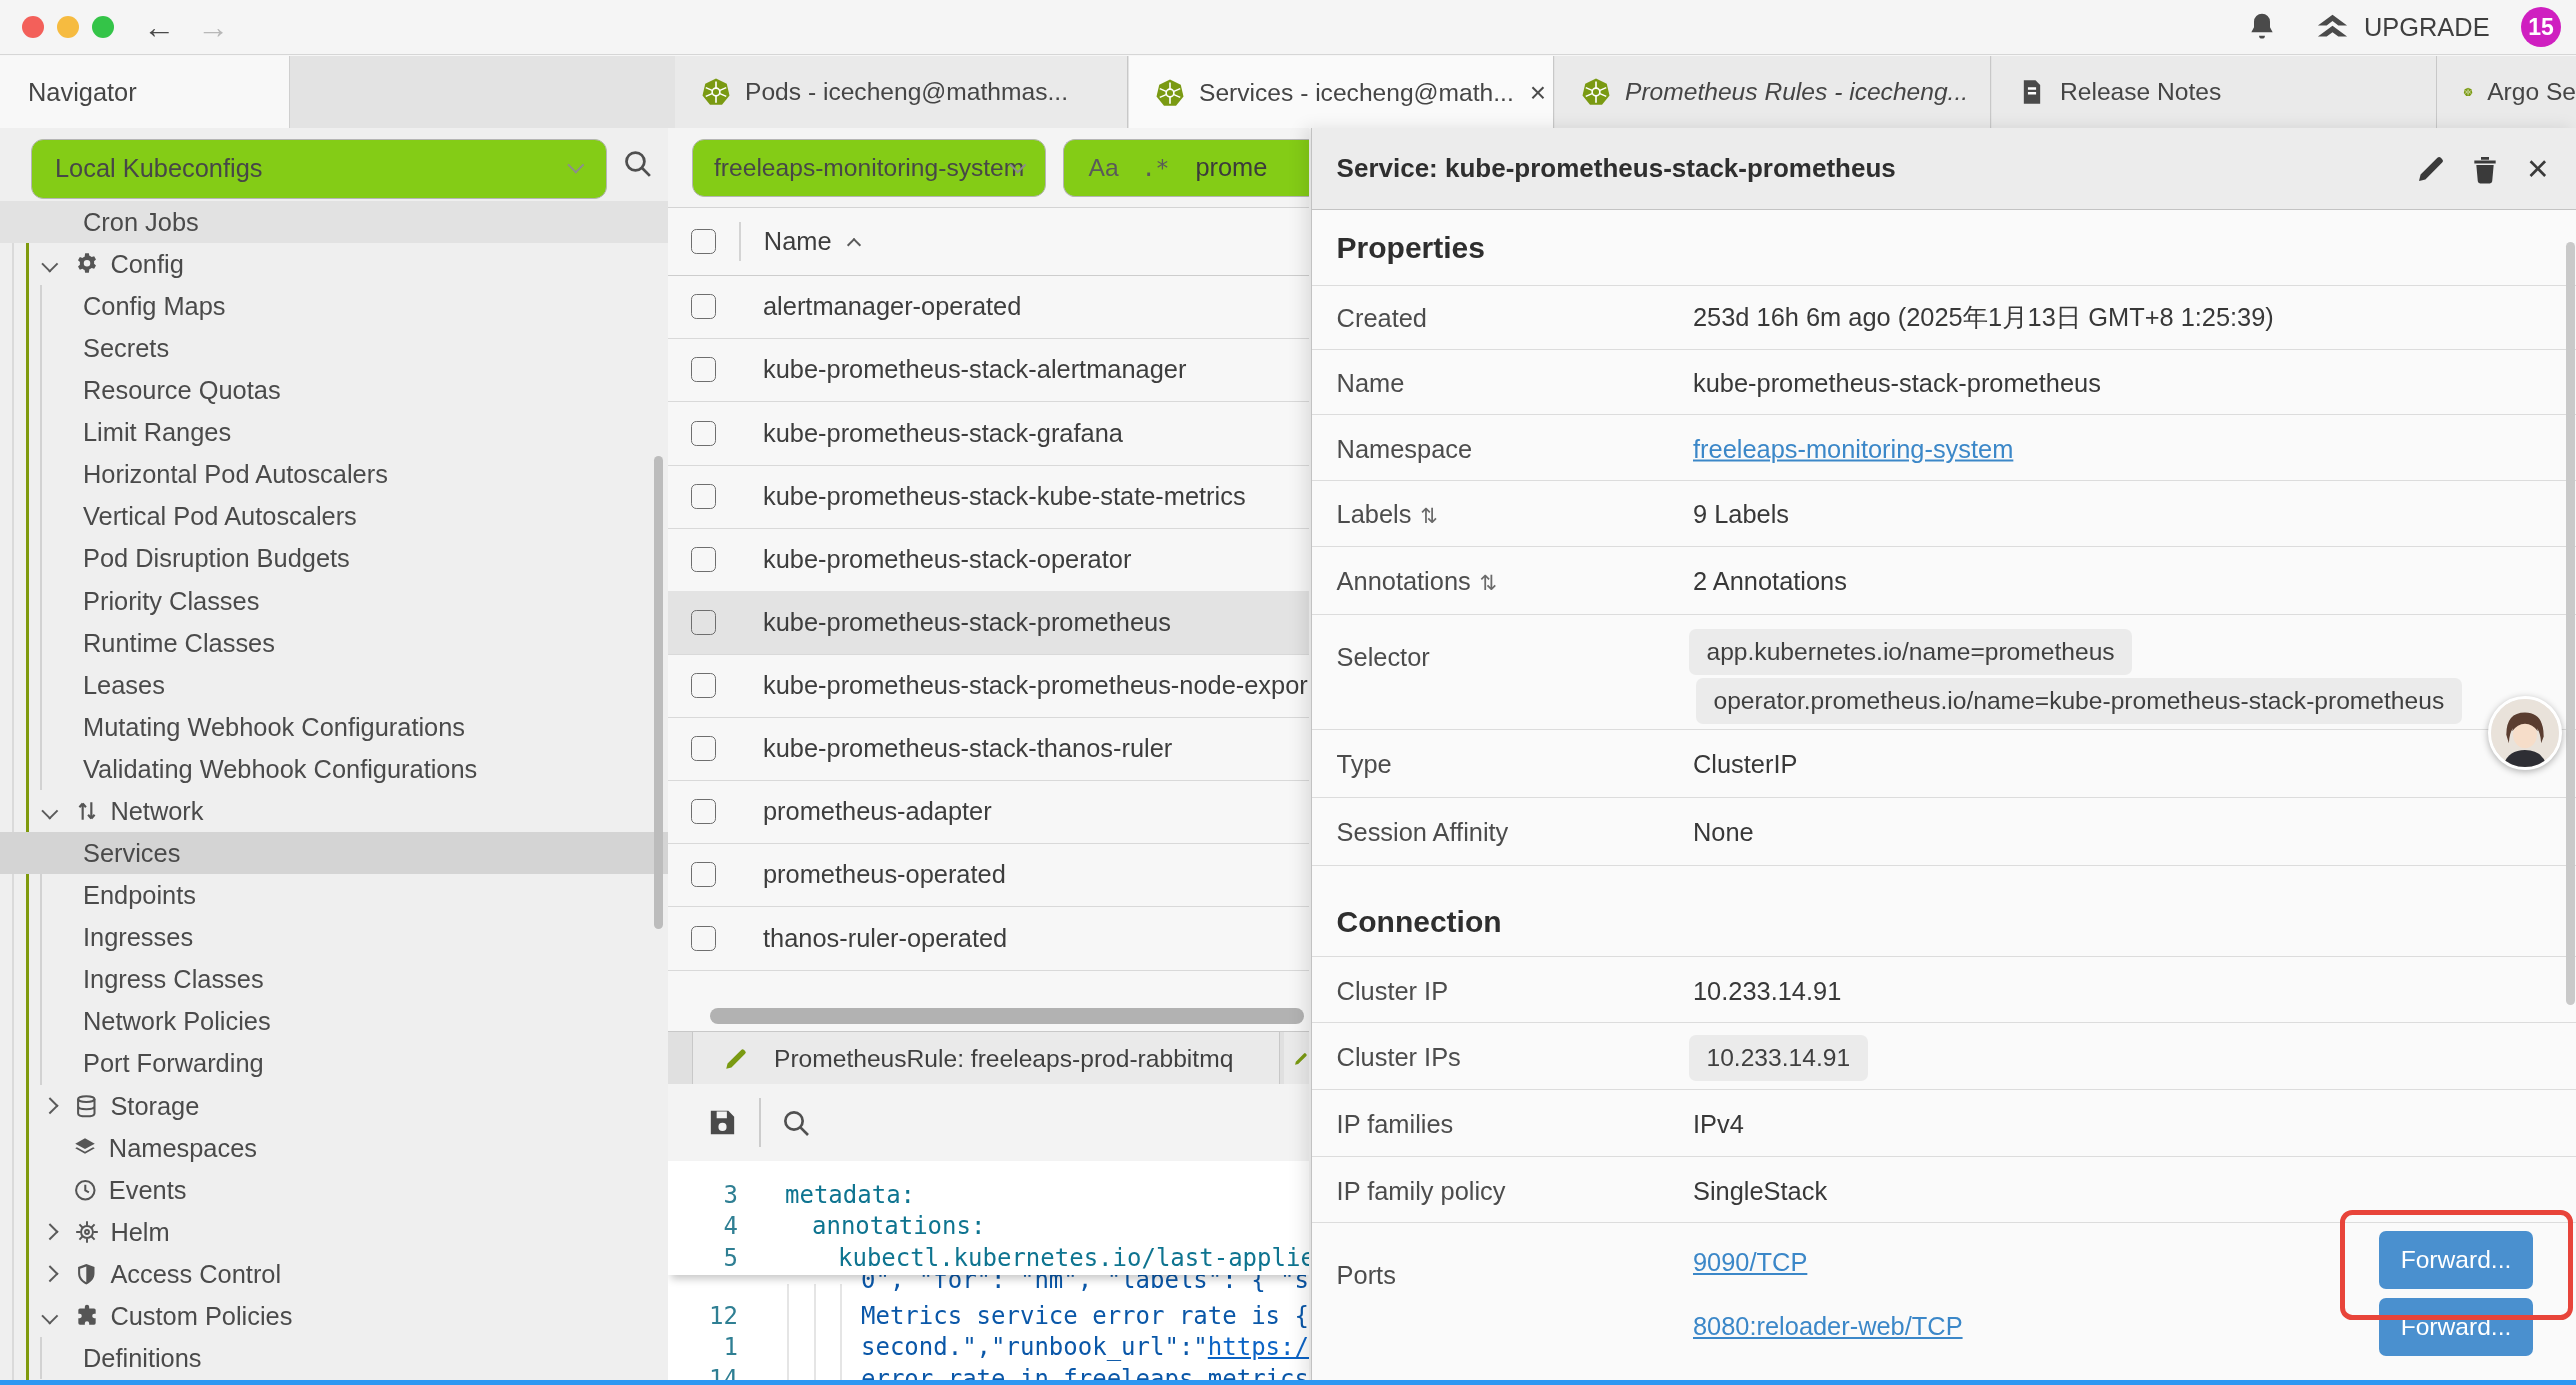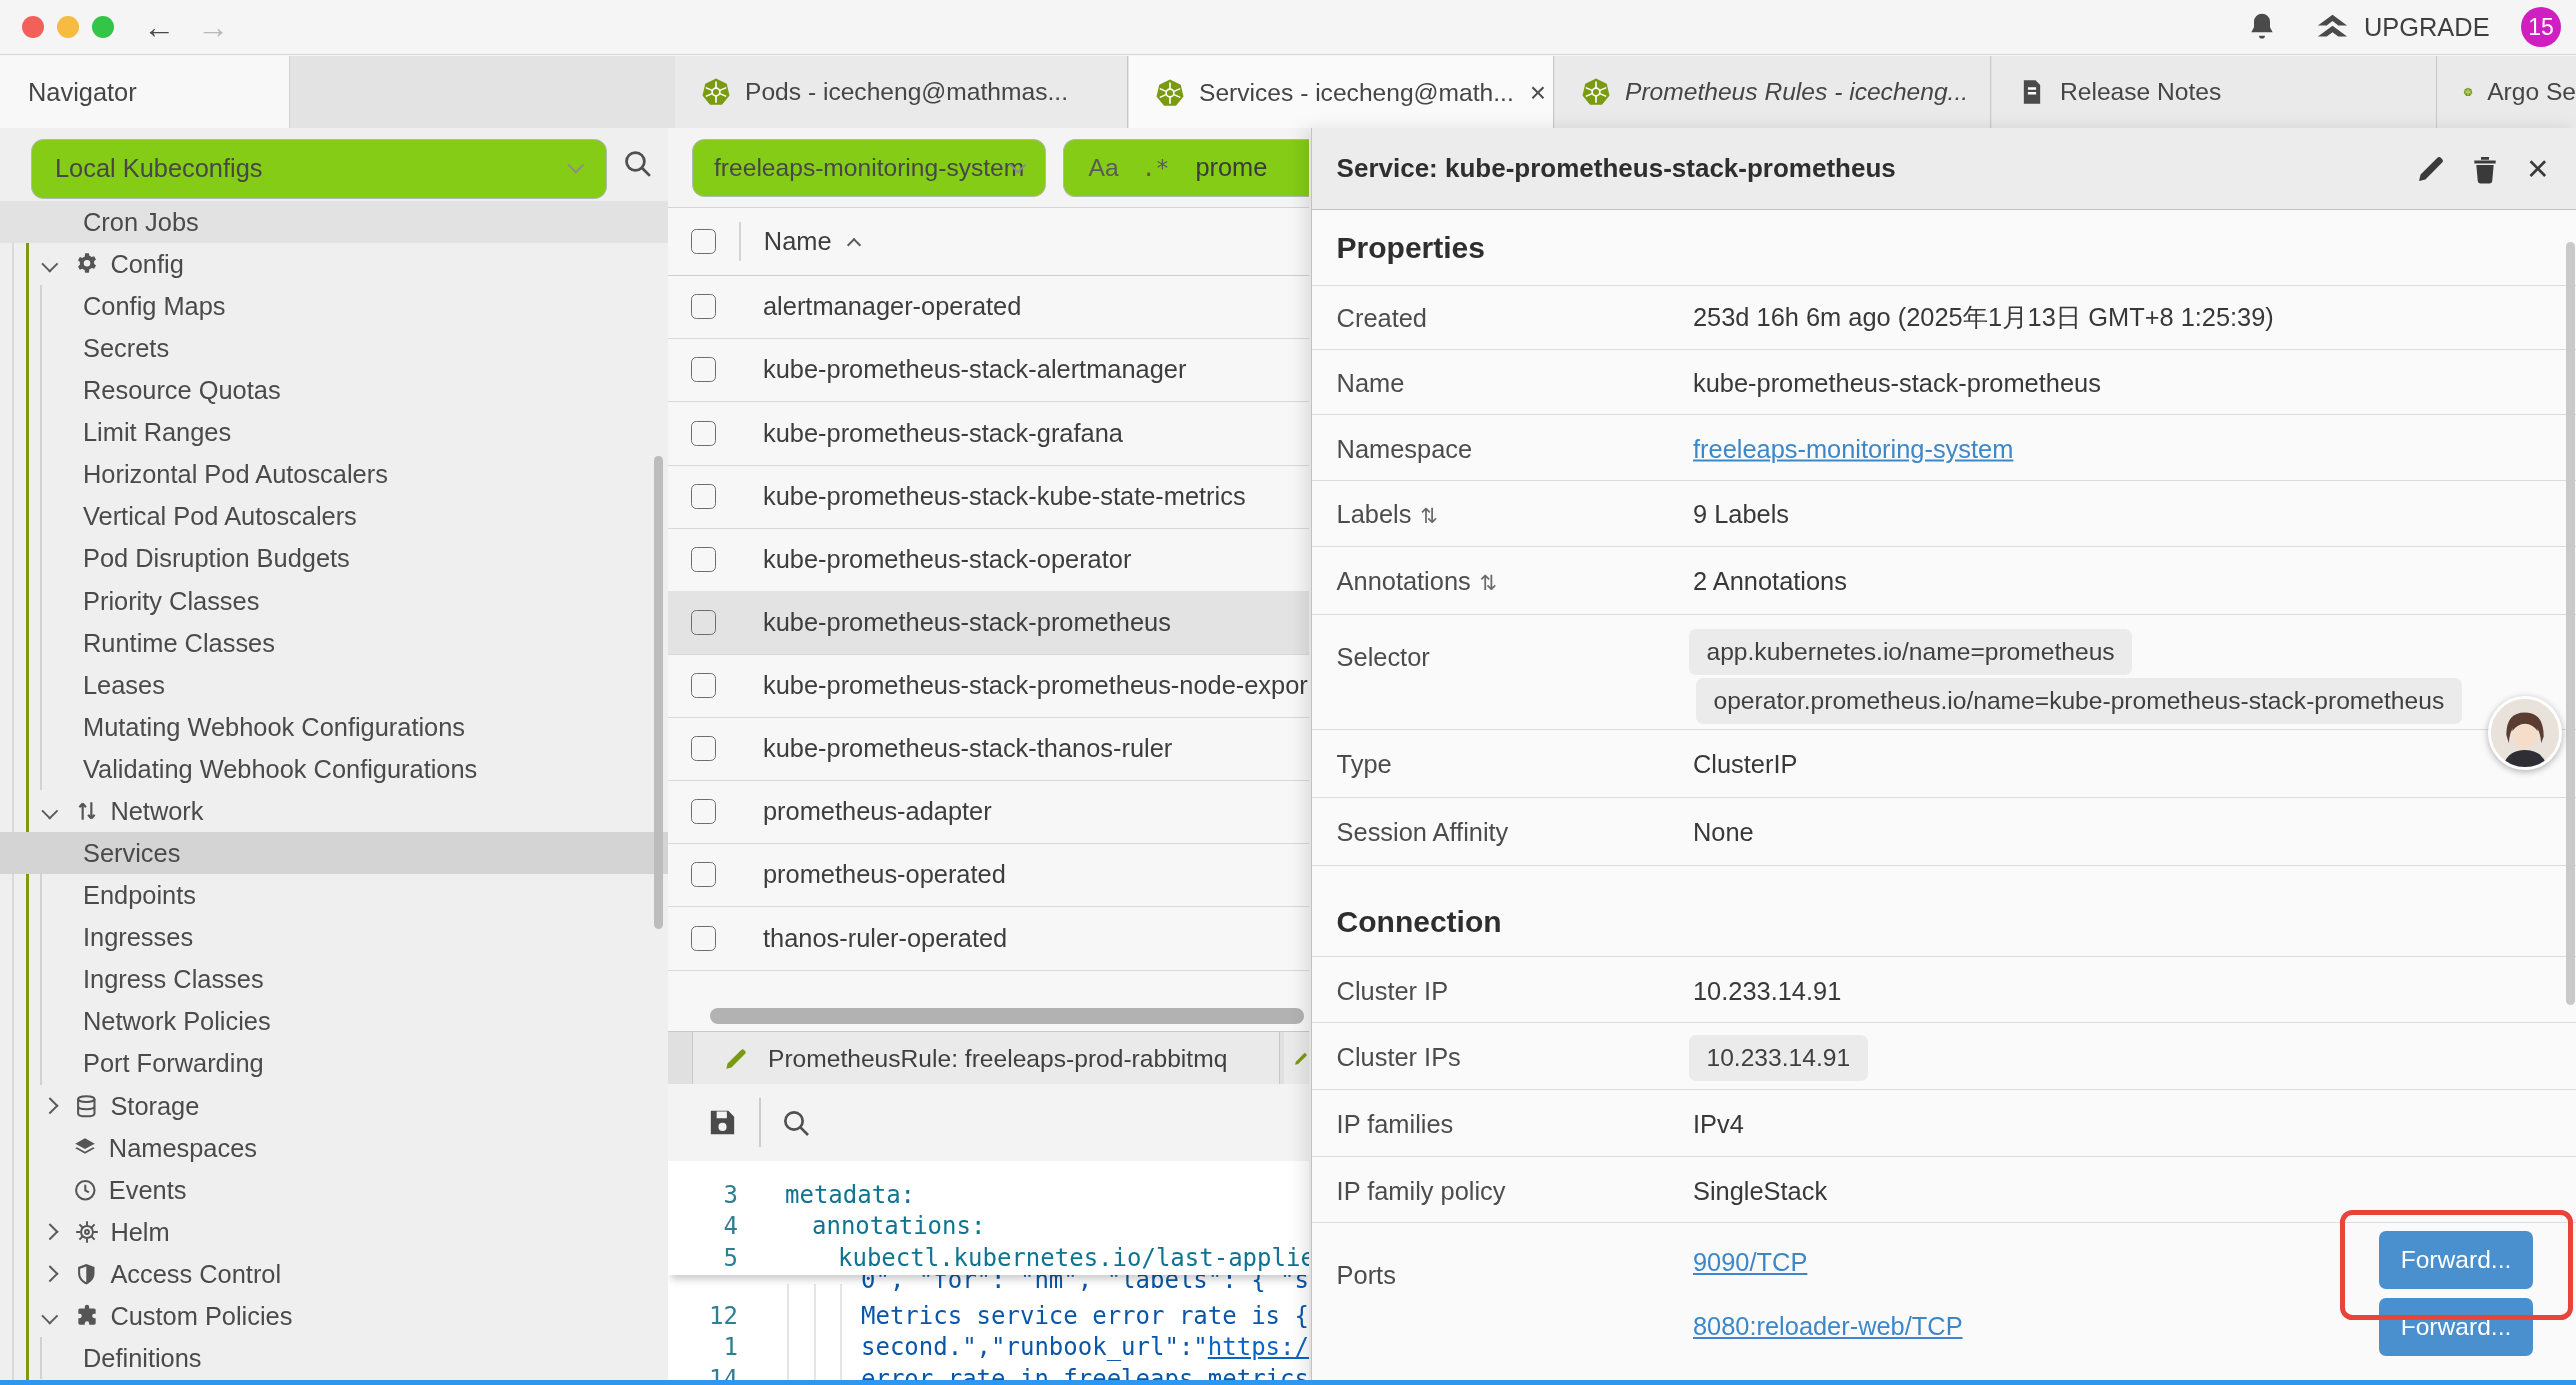--- a/index.html
+++ b/index.html
@@ -11,21 +11,21 @@
   
   .chv{display:inline-block;width:9.6px;height:9.6px;border-right:2.6px solid #5a5a5a;border-bottom:2.6px solid #5a5a5a}
   .chv.down{transform:rotate(45deg)}
   .chv.right{transform:rotate(-45deg)}
   .chv.up{transform:rotate(-135deg)}
   .chv.gray{border-color:#8d8d8d}
   
   .topbar{left:0;top:0;width:2576px;height:54px;background:#f5f5f5;border-bottom:1.8px solid #d6d6d6}
   .light{width:22px;height:22px;border-radius:50%}
   .navarrow{font-size:32px;line-height:54px}
-  .badge{width:40px;height:40px;border-radius:50%;color:#fff;font-size:23px;font-weight:normal;
+  .badge{width:40px;height:40px;border-radius:50%;color:#fff;font-size:23px;font-weight:bold;
          display:flex;align-items:center;justify-content:center}
   
   .tabstrip{left:0;top:56px;width:2576px;height:72px;background:#e3e3e3;border-bottom:0.9px solid #c6c6c6}
   .tab{position:absolute;top:0;height:72px;background:#eaeaea;border-right:0.9px solid #c8c8c8;display:flex;align-items:center;overflow:hidden}
   .tab.active{background:#fafafa;height:73px}
   .tablabel{font-size:24.6px;color:#454545;margin-left:14px;white-space:nowrap}
   
   .sidebar{left:0;top:128px;width:668px;height:1253px;background:#efefef;border-right:0.9px solid #c6c6c6;overflow:hidden}
   .selectbox{border:1.8px solid #b5b5b5;border-radius:12.3px;background:#84cc16;display:flex;align-items:center}
   .snode{position:absolute;left:0;width:653px;height:42px;display:flex;align-items:center;font-size:25.4px;color:#4a4a4a;white-space:nowrap}
@@ -397,21 +397,21 @@
         <span style="margin-left:47px">thanos-ruler-operated</span>
       </div>
 
     <div class="scrollthumb" style="left:42px;top:880px;width:594px;height:16px;background:#b2b2b2;border-radius:8px"></div>
 
     <div class="abs" style="left:0;top:903px;width:641px;height:53px;background:#e0e0e0;border-top:0.9px solid #c8c8c8;border-bottom:0.9px solid #c8c8c8">
       <div class="abs flex" style="left:24px;top:0;width:586px;height:53px;background:#eaeaea;border-left:0.9px solid #c8c8c8;border-right:0.9px solid #c8c8c8">
         <svg width="26" height="26" style="margin-left:30px;color:#7a9a12" viewBox="0 0 30 30">
             <use href="#pencil"></use>
           </svg>
-        <span style="font-size:24.6px;color:#3f3f3f;margin-left:19px;white-space:nowrap">PrometheusRule: freeleaps-prod-rabbitmq</span>
+        <span style="font-size:24.6px;color:#3f3f3f;margin-left:25px;white-space:nowrap">PrometheusRule: freeleaps-prod-rabbitmq</span>
       </div>
       <div class="abs flex" style="left:616px;top:0;width:24.6px;height:53px;background:#eaeaea;overflow:hidden">
         <svg width="26" height="26" style="margin-left:8.8px;color:#7a9a12" viewBox="0 0 18 30">
             <use href="#pencil"></use>
           </svg>
       </div>
     </div>
 
     <div class="abs" style="left:0;top:956px;width:641px;height:77px;background:#f3f3f3">
       <svg class="abs" style="left:37px;top:21px;color:#4a4a4a" width="35" height="35" viewBox="0 0 40 40">

